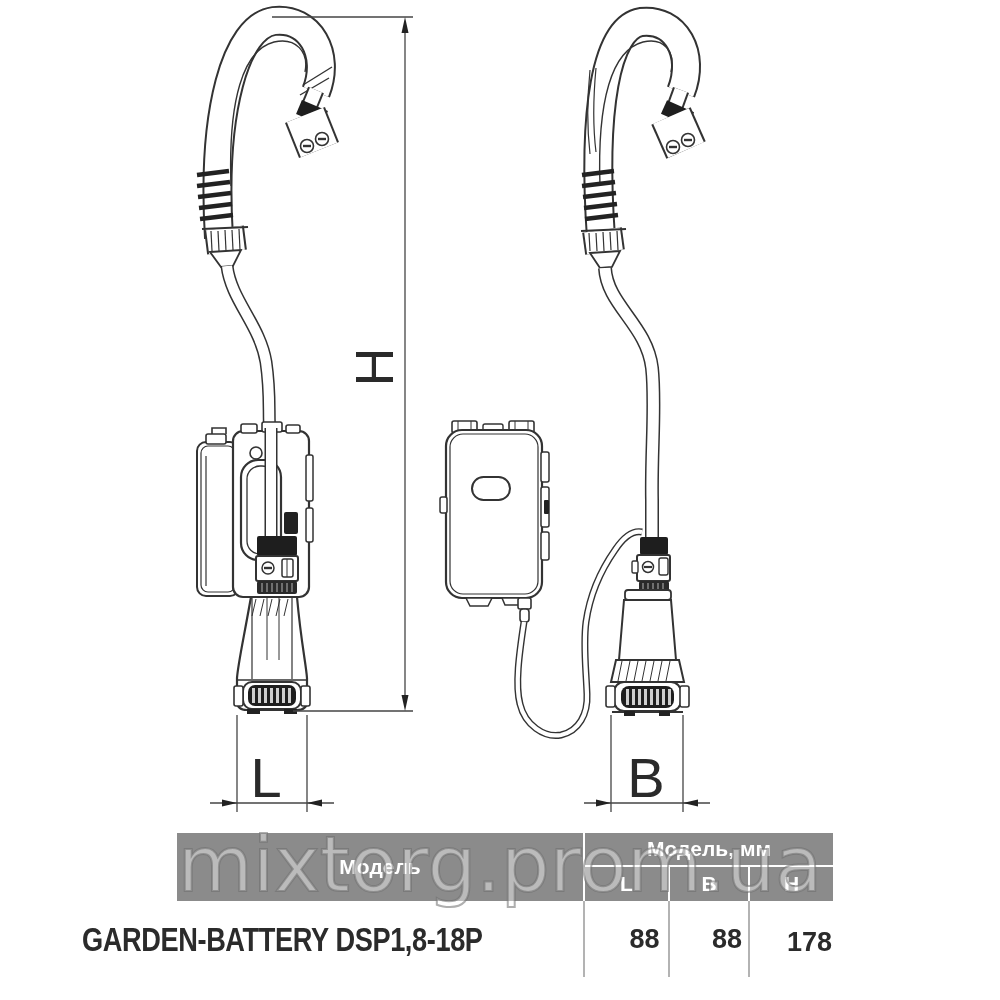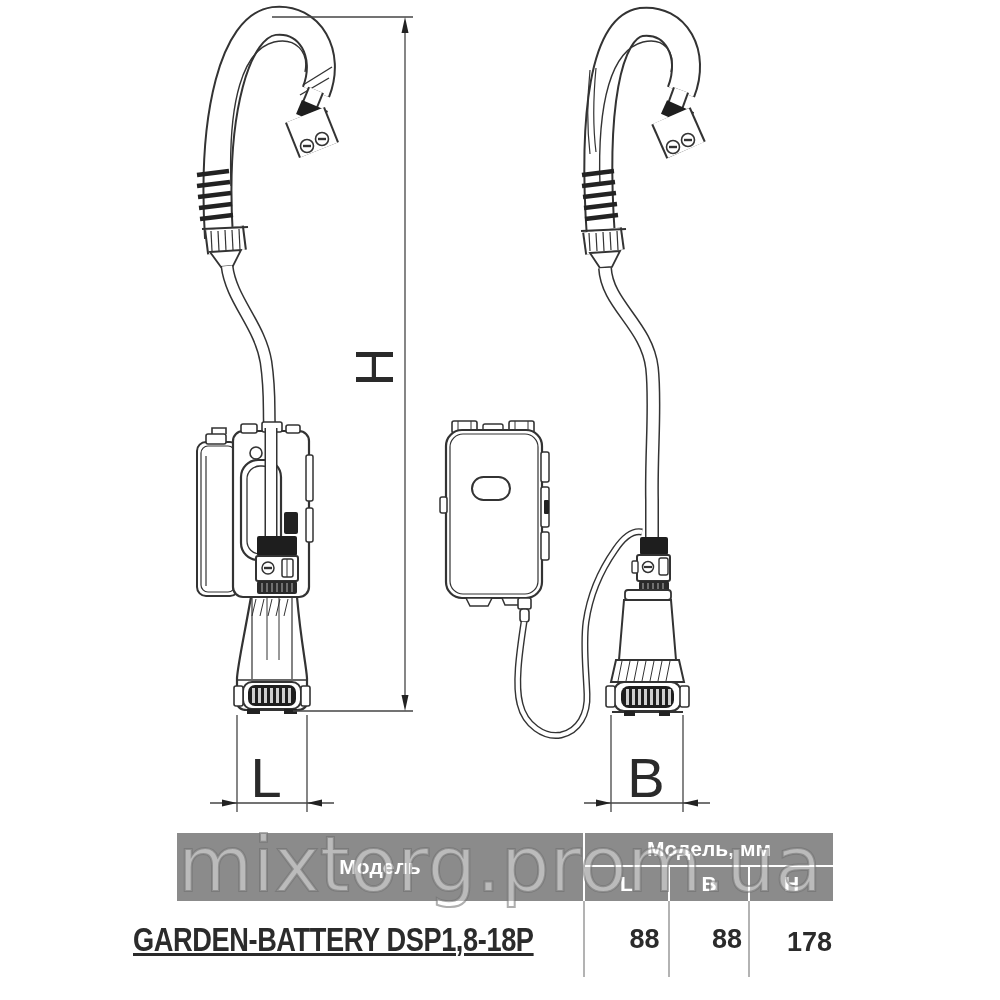--- a/index.html
+++ b/index.html
@@ -11,21 +11,21 @@
              display:grid;grid-template-columns:408px 85px 80px 83px;
              grid-template-rows:34px 34px 76px;border-bottom:4px solid #a6a6a6;box-sizing:border-box;}
   .hcell{background:#8b8b8b;color:#ffffff;font-weight:bold;font-size:21px;
          display:flex;align-items:center;justify-content:center;box-sizing:border-box;}
   .h-model{grid-area:1/1/3/2;border-right:2px solid #ffffff;}
   .h-dims {grid-area:1/2/2/5;border-bottom:2px solid #ffffff;}
   .h-l{grid-area:2/2/3/3;border-right:2px solid #ffffff;}
   .h-b{grid-area:2/3/3/4;border-right:2px solid #ffffff;}
   .h-h{grid-area:2/4/3/5;}
   .dcell{background:#ffffff;color:#2b2b2b;display:flex;align-items:center;box-sizing:border-box;}
-  .d-model{grid-area:3/1/4/2;justify-content:center;padding-left:7px;border-right:2px solid #b3b3b3;text-decoration:underline;}
+  .d-model{grid-area:3/1/4/2;justify-content:flex-end;padding-left:7px;border-right:2px solid #b3b3b3;}
   .d-model span{font-size:34px;font-weight:bold;white-space:nowrap;letter-spacing:-0.5px;
                 transform:scaleX(0.8);transform-origin:left center;}
   .d-val{font-size:27px;font-weight:bold;justify-content:center;padding-left:36px;}
   .d-l{grid-area:3/2/4/3;border-right:2px solid #b3b3b3;}
   .d-b{grid-area:3/3/4/4;border-right:2px solid #b3b3b3;}
   .d-h{grid-area:3/4/4/5;margin-top:6px;}
   
   .wm{position:absolute;left:0;top:0;pointer-events:none;}
   .wm text{font-family:"DejaVu Sans","Liberation Sans",sans-serif;font-size:77px;
            fill:rgba(255,255,255,0.42);stroke:rgba(110,110,110,0.55);stroke-width:2px;}

